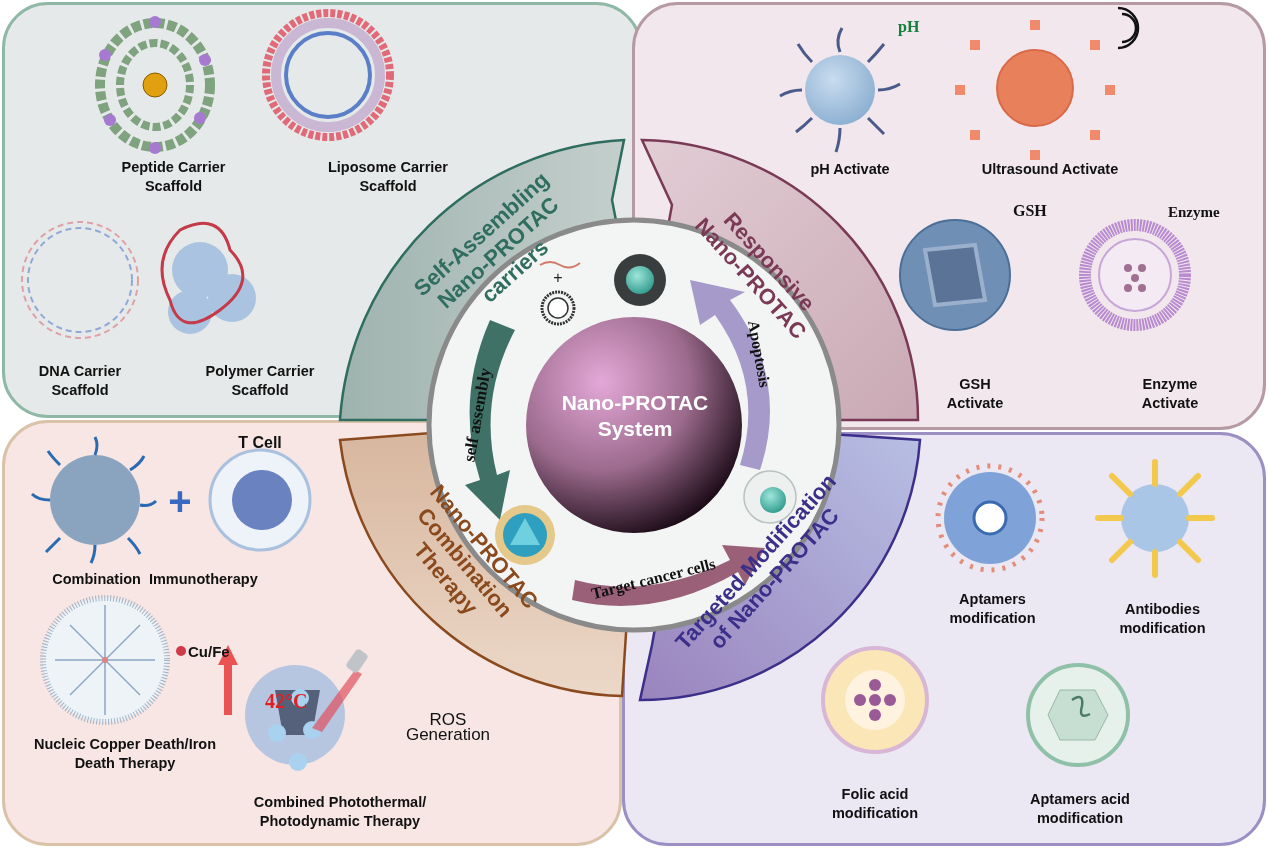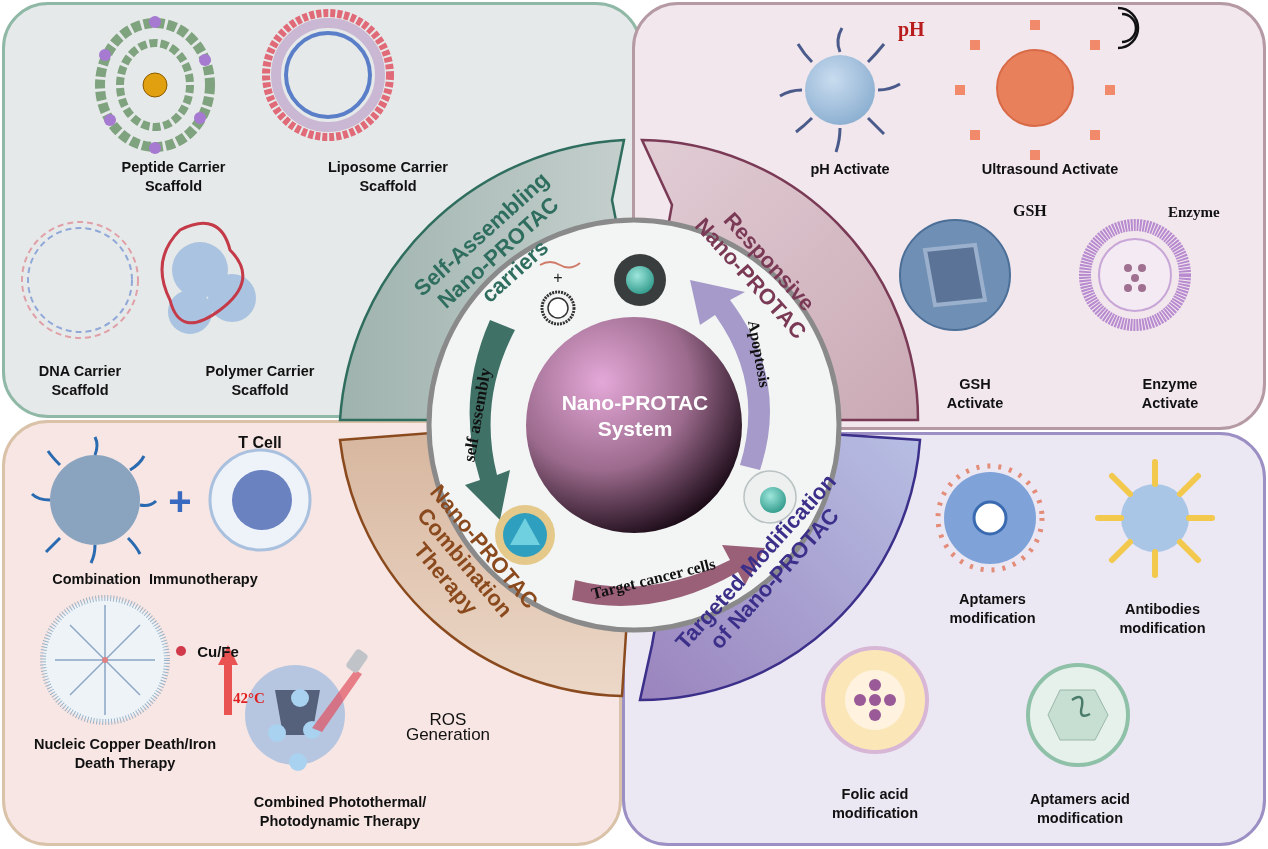--- a/index.html
+++ b/index.html
@@ -254,36 +254,36 @@
 
 <div class="lbl" style="left:111px;top:158px;width:125px;">Peptide Carrier
 Scaffold</div>
 <div class="lbl" style="left:318px;top:158px;width:140px;">Liposome Carrier
 Scaffold</div>
 <div class="lbl" style="left:30px;top:362px;width:100px;">DNA Carrier
 Scaffold</div>
 <div class="lbl" style="left:190px;top:362px;width:140px;">Polymer Carrier
 Scaffold</div>
 
-<div class="lbl-serif" style="left:898px;top:18px;font-size:20px;color:#b91c1c;">pH</div>
+<div class="lbl-serif" style="left:898px;top:18px;font-size:16px;color:#15803d;">pH</div>
 <div class="lbl" style="left:795px;top:160px;width:110px;">pH Activate</div>
 <div class="lbl" style="left:970px;top:160px;width:160px;">Ultrasound Activate</div>
 <div class="lbl-serif" style="left:1013px;top:202px;font-size:16px;color:#111;">GSH</div>
 <div class="lbl" style="left:935px;top:375px;width:80px;">GSH
 Activate</div>
 <div class="lbl-serif" style="left:1168px;top:204px;font-size:15px;color:#111;">Enzyme</div>
 <div class="lbl" style="left:1130px;top:375px;width:80px;">Enzyme
 Activate</div>
 
 <div class="lbl" style="left:230px;top:433px;width:60px;font-size:16px;">T Cell</div>
 <div class="lbl" style="left:40px;top:570px;width:230px;white-space:pre;">Combination  Immunotherapy</div>
-<div class="lbl" style="left:188px;top:642px;width:60px;text-align:center;font-size:15px;">Cu/Fe</div>
+<div class="lbl" style="left:188px;top:642px;width:60px;text-align:left;font-size:15px;">Cu/Fe</div>
 <div class="lbl" style="left:5px;top:735px;width:240px;">Nucleic Copper Death/Iron
 Death Therapy</div>
-<div class="lbl-serif" style="left:233px;top:690px;font-size:15px;color:#e02020;">42°C</div>
+<div class="lbl-serif" style="left:233px;top:690px;font-size:20px;color:#e02020;padding-left:32px;">42°C</div>
 <div class="lbl" style="left:403px;top:712px;width:90px;font-size:17px;font-weight:normal;line-height:15px;">ROS
 Generation</div>
 <div class="lbl" style="left:235px;top:793px;width:210px;">Combined Photothermal/
 Photodynamic Therapy</div>
 
 <div class="lbl" style="left:930px;top:590px;width:125px;">Aptamers
 modification</div>
 <div class="lbl" style="left:1095px;top:600px;width:135px;">Antibodies
 modification</div>
 <div class="lbl" style="left:820px;top:785px;width:110px;">Folic acid

